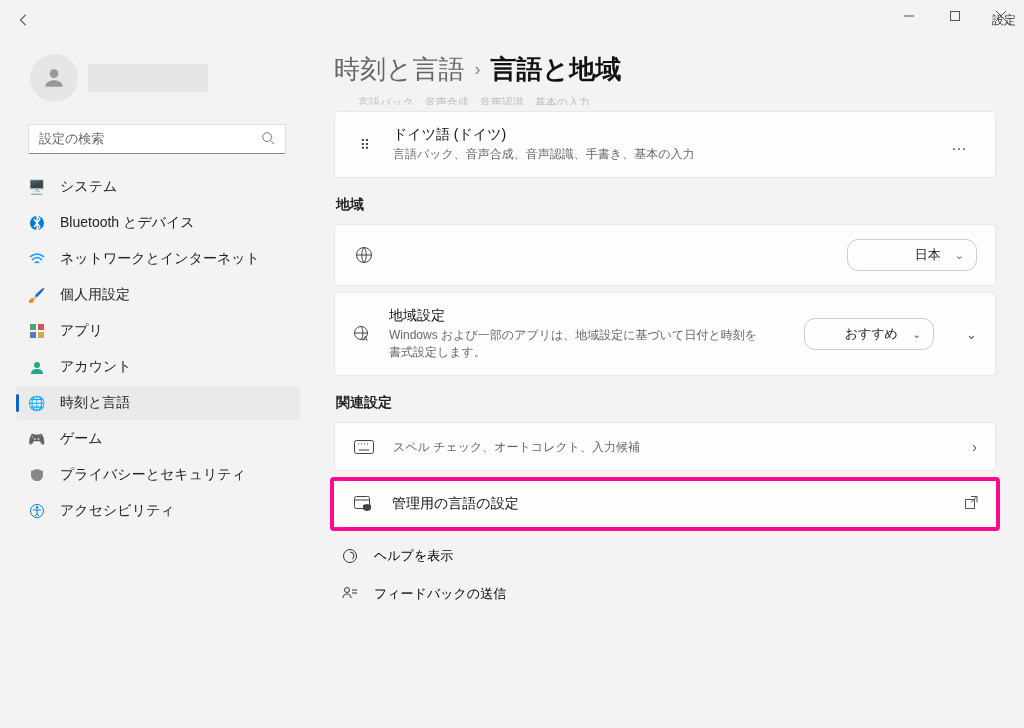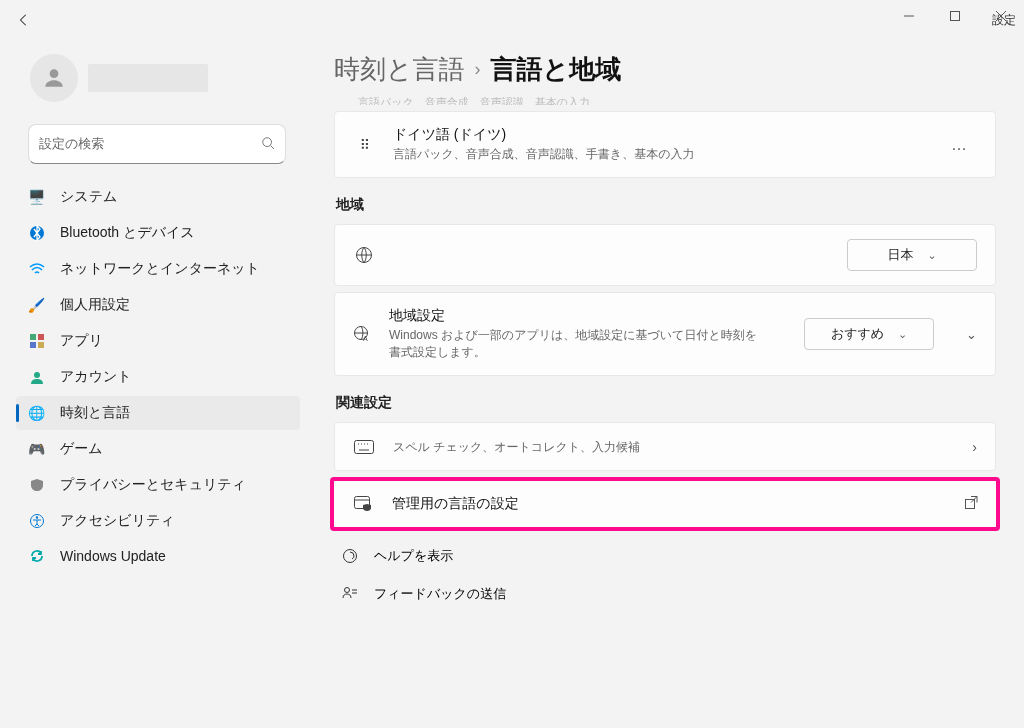--- a/index.html
+++ b/index.html
@@ -7,40 +7,40 @@
 .titlebar { height: 40px; display: flex; align-items: center; padding: 0 8px; background: #f3f3f3; justify-content: space-between; }
 .titlebar-back { width: 32px; height: 32px; display:flex; align-items:center; justify-content:center; color:#333; }
 .titlebar-title { font-size: 12px; color: #333; margin-left: 4px; }
 .win-controls { position: absolute; right: 0; top: 0; display: flex; }
 .win-btn { width: 46px; height: 32px; display:flex; align-items:center; justify-content:center; color:#555; }
 .content { display: flex; height: calc(100% - 40px); }
 .sidebar { width: 300px; padding: 8px 0 8px 16px; }
 .user-block { display:flex; align-items:center; gap:10px; padding: 6px 4px 16px 14px; }
 .avatar { width: 48px; height: 48px; border-radius: 50%; background:#e6e6e6; display:flex; align-items:center; justify-content:center; color:#777; }
 .user-name { width: 120px; height: 28px; background:#e6e6e6; border-radius:2px; }
-.searchbox { margin: 6px 14px 16px 12px; background:#fff; border:1px solid #ddd; border-bottom:1px solid #888; border-radius:8px; height:40px; display:flex; align-items:center; padding:0 10px; color:#666; font-size:13px; }
+.searchbox { margin: 6px 14px 16px 12px; background:#fff; border:1px solid #ddd; border-bottom:1px solid #888; border-radius:2px; height:30px; display:flex; align-items:center; padding:0 10px; color:#666; font-size:13px; }
 .searchbox span.ph { flex:1; }
 .nav { display:flex; flex-direction:column; gap:2px; margin-top:4px; }
 .nav-item { display:flex; align-items:center; gap:14px; padding:8px 12px; border-radius:4px; font-size:14px; color:#222; cursor:default; }
 .nav-item .icon { width:18px; display:flex; justify-content:center; }
 .nav-item.selected { background:#eaeaea; position:relative; }
 .nav-item.selected::before { content:""; position:absolute; left:0; top:8px; bottom:8px; width:3px; background:#0067c0; border-radius:3px; }
 .main { flex:1; padding: 12px 28px 0 34px; overflow:hidden; }
 .breadcrumb { display:flex; align-items:center; gap:10px; font-size:26px; margin-bottom:8px; }
 .breadcrumb .bc-parent { color:#666; font-weight:400; }
 .breadcrumb .chev { color:#888; font-size:18px; }
 .breadcrumb .bc-current { font-weight:600; color:#111; }
 .card { background:#fdfdfd; border:1px solid #e8e8e8; border-radius:4px; padding:14px 18px; display:flex; align-items:center; gap:18px; margin-bottom:6px; }
 .card .ctitle { font-size:14px; color:#111; }
 .card .cdesc { font-size:12px; color:#666; margin-top:2px; }
 .card .left-icon { width:22px; color:#444; display:flex; justify-content:center; }
 .card .spacer { flex:1; }
 .more-btn { color:#555; letter-spacing:2px; font-size:16px; padding:4px 8px; }
 .section-label { font-size:14px; font-weight:600; color:#222; margin:18px 0 10px 2px; }
-.dropdown { border:1px solid #ccc; border-radius:4px; padding:6px 12px; font-size:13px; min-width:130px; display:flex; align-items:center; justify-content:center; color:#222; background:#fdfdfd; }
+.dropdown { border:1px solid #ccc; border-radius:11px; padding:6px 12px; font-size:13px; min-width:130px; display:flex; align-items:center; justify-content:flex-end; color:#222; background:#fdfdfd; }
 .chev-sm { color:#666; font-size:11px; margin-left:14px; }
 .expand-chev { color:#555; font-size:13px; margin-left:14px; }
 .link-row { display:flex; align-items:center; gap:14px; padding:10px 6px; font-size:13px; }
 .link-row .lbl { color:#000000; }
 .link-row .icon { width:20px; display:flex; justify-content:center; color:#333; }
 .highlight { border:4px solid #ff0a8e; border-radius:4px; margin:6px -4px; }
 .highlight .card { border:none; margin:0;align-items:center; }
 .arrow-right { color:#555; font-size:14px; }
 .ext-icon { color:#555; font-size:13px; }
 .drag-handle { color:#777; letter-spacing:-2px; font-size:14px; }
@@ -161,29 +161,20 @@
       <div class="nav-item">
           <span class="icon">
             <svg width="14" height="14" viewBox="0 0 14 14">
               <circle cx="7" cy="7" r="6.5" fill="none" stroke="#0078d4"></circle>
               <circle cx="7" cy="3.5" r="1.2" fill="#0078d4"></circle>
               <path d="M3 6h8M7 6v4M5 12l2-2 2 2" stroke="#0078d4" fill="none"></path>
             </svg>
           </span>
           <span>アクセシビリティ</span>
         </div>
-      <div class="nav-item">
-          <span class="icon">
-            <svg width="14" height="14" viewBox="0 0 14 14">
-              <path d="M2 7a5 5 0 0 1 9-3M12 7a5 5 0 0 1-9 3" stroke="#0aa" stroke-width="1.8" fill="none"></path>
-              <path d="M11 2v3h-3M3 12v-3h3" stroke="#0aa" stroke-width="1.8" fill="none"></path>
-            </svg>
-          </span>
-          <span>Windows Update</span>
-        </div>
     </div>
   </div>
 
   <div class="main">
     <div class="breadcrumb">
       <span class="bc-parent">時刻と言語</span>
       <span class="chev">›</span>
       <span class="bc-current">言語と地域</span>
     </div>
 

